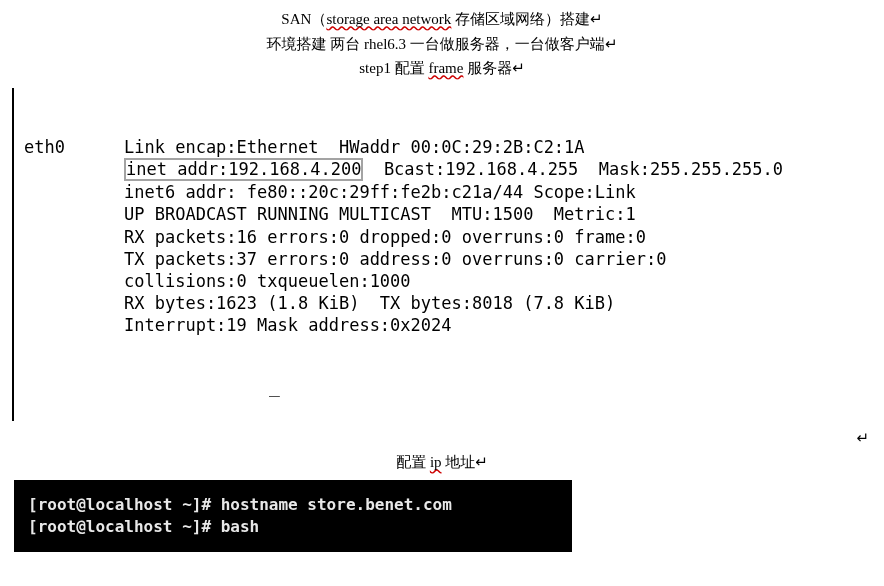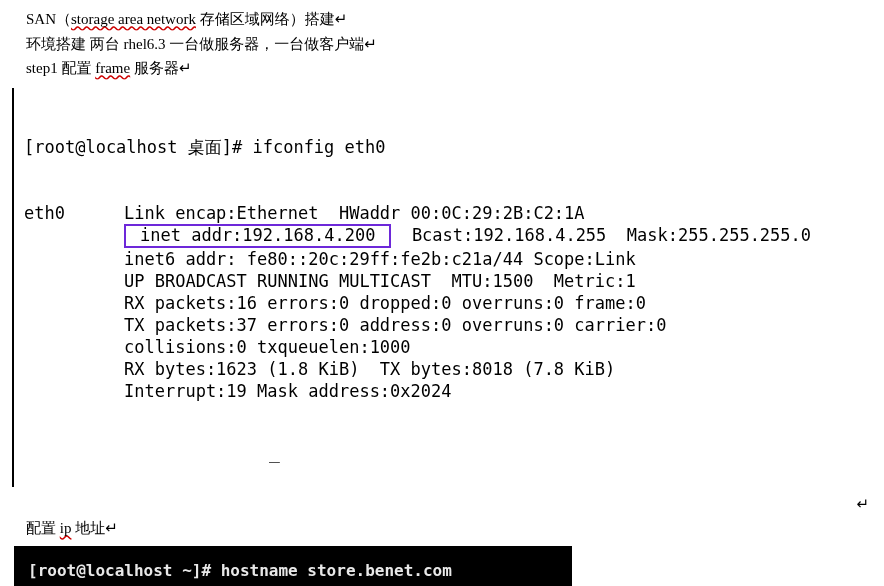--- a/index.html
+++ b/index.html
@@ -10,21 +10,22 @@
     body {
       width: 884px;
       background: white;
       font-family: "SimSun", "Songti SC", serif;
       font-size: 15px;
       line-height: 1.5;
       color: #000;
       padding: 6px 10px 10px 10px;
     }
     .para {
-      margin: 2px 16px;
+      margin: 2px 4px;
+      text-align: center;
     }
     .para .eol {
       font-family: "SimSun", serif;
     }
     .underline-wavy {
       text-decoration: underline wavy #cc0000;
       text-decoration-skip-ink: none;
     }
     .ifconfig-box {
       border-left: 2px solid #000;
@@ -42,22 +43,22 @@
       display: flex;
     }
     .ifconfig-box .iface-name {
       width: 100px;
       flex-shrink: 0;
     }
     .ifconfig-box .iface-body {
       white-space: pre;
     }
     .highlight-box {
-      border: 2px solid #6d28d9;
-      padding: 0 14px;
+      border: 2px solid #a3a3a3;
+      padding: 0 0;
       display: inline-block;
       line-height: 1.15;
     }
     .cursor-mark {
       display: block;
       font-family: monospace;
       margin-left: 245px;
       font-size: 18px;
       line-height: 0.8;
     }
@@ -91,21 +92,20 @@
 
 <div class="para">
   <span>环境搭建 两台 rhel6.3 一台做服务器，一台做客户端</span><span class="eol">↵</span>
 </div>
 
 <div class="para">
   <span>step1 配置 </span><span class="underline-wavy">frame</span><span> 服务器</span><span class="eol">↵</span>
 </div>
 
 <div class="ifconfig-box">
-  <span class="cmd-row">[root@localhost 桌面]# ifconfig eth0</span>
   <div class="iface-row">
     <div class="iface-name">eth0</div>
     <div class="iface-body"><span>Link encap:Ethernet  HWaddr 00:0C:29:2B:C2:1A</span>
 <span class="highlight-box">inet addr:192.168.4.200</span><span>  Bcast:192.168.4.255  Mask:255.255.255.0</span>
 <span>inet6 addr: fe80::20c:29ff:fe2b:c21a/44 Scope:Link</span>
 <span>UP BROADCAST RUNNING MULTICAST  MTU:1500  Metric:1</span>
 <span>RX packets:16 errors:0 dropped:0 overruns:0 frame:0</span>
 <span>TX packets:37 errors:0 address:0 overruns:0 carrier:0</span>
 <span>collisions:0 txqueuelen:1000</span>
 <span>RX bytes:1623 (1.8 KiB)  TX bytes:8018 (7.8 KiB)</span>

